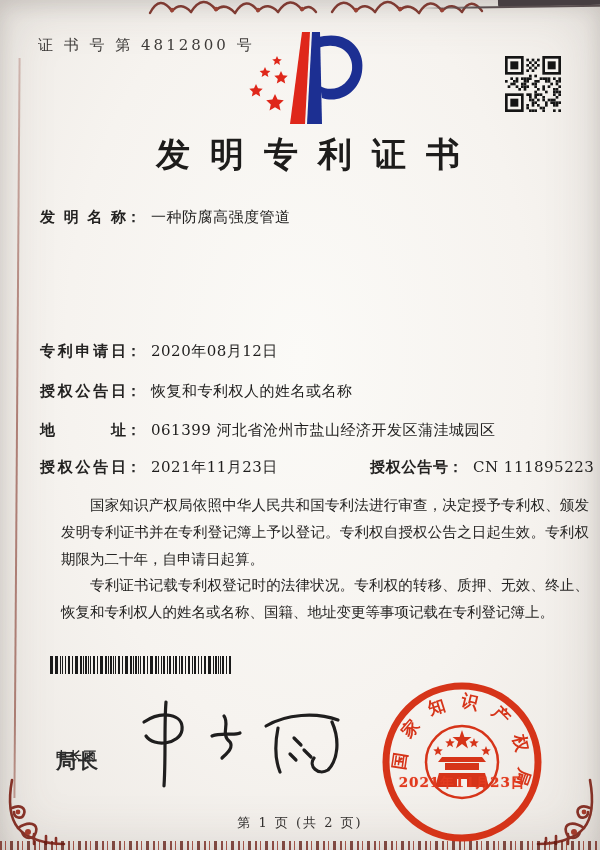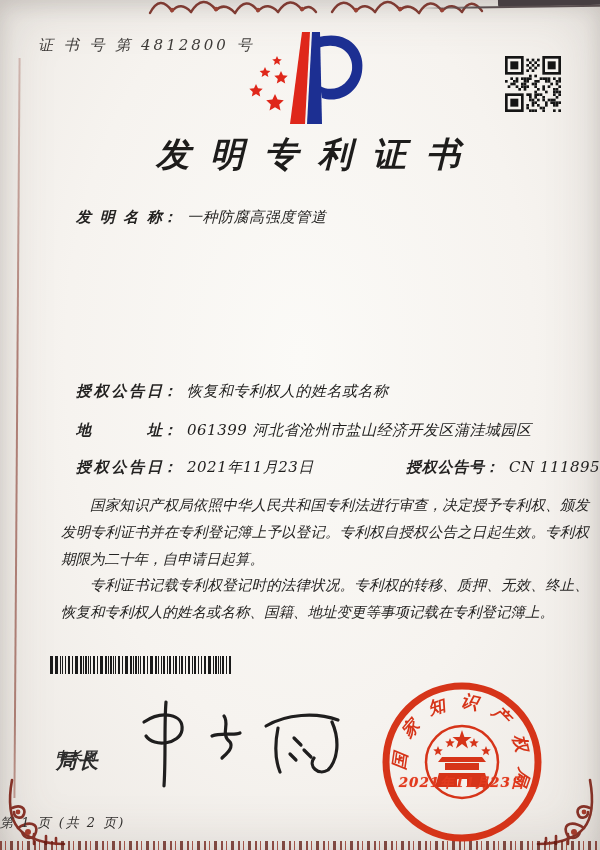--- a/index.html
+++ b/index.html
@@ -3,21 +3,20 @@
 <meta charset="utf-8">
 <style>
   html,body{margin:0;padding:0;background:#d8d4d0;}
   .page{
     position:relative;width:600px;height:850px;margin:0 auto;overflow:hidden;
     background:
       radial-gradient(ellipse at 50% 42%, #fbfaf7 0%, #f6f3ef 55%, #ecE8e3 100%);
     font-family:"DejaVu Serif","Liberation Serif",serif;
     color:#2b2b2b;
     box-shadow:inset 0 0 55px rgba(90,80,70,.18), inset 0 6px 18px rgba(60,50,45,.12);
-    font-style:italic;
   }
   
   .top-ornament{position:absolute;top:0;opacity:.85;}
   .top-right-bar{position:absolute;top:-3px;left:498px;width:110px;height:9px;
     background:#463e41;transform:rotate(-1.4deg);border-radius:2px;}
   .top-right-line{position:absolute;top:6px;left:420px;width:185px;height:2px;
     background:linear-gradient(90deg,rgba(70,60,62,0),#5a4f50 30%,#5a4f50);transform:rotate(-.8deg);}
   .left-line{position:absolute;left:16px;top:58px;width:2px;height:740px;
     background:linear-gradient(#b98f86,#7b2a1e 40%,#7b2a1e 90%,#9b5a4e);opacity:.55;transform:rotate(.4deg);}
   .corner{position:absolute;width:62px;height:74px;opacity:.9;}
@@ -28,21 +27,21 @@
       #6e1c12 0 2px, rgba(0,0,0,0) 2px 5px,
       #8d2718 5px 6px, rgba(0,0,0,0) 6px 10px,
       #5d170e 10px 13px, rgba(0,0,0,0) 13px 17px);}
   
   .cert-no{position:absolute;left:38px;top:36px;font-size:15px;letter-spacing:3px;color:#3d3a38;}
   .logo{position:absolute;left:232px;top:28px;width:136px;height:102px;}
   .qr{position:absolute;left:505px;top:56px;width:56px;height:56px;}
   .title{position:absolute;left:0;top:124px;width:100%;margin:8px;text-align:center;
     font-size:34px;font-weight:700;letter-spacing:20px;text-indent:20px;color:#1d1c1b;}
   
-  .row{position:absolute;left:40px;font-size:15px;white-space:nowrap;margin-left:36px;}
+  .row{position:absolute;left:40px;font-size:15px;white-space:nowrap;}
   .f-label{display:inline-block;width:86px;text-align:justify;text-align-last:justify;
     font-weight:600;color:#232221;vertical-align:top;}
   .f-colon{font-weight:600;margin-right:10px;}
   .f-value{color:#1f1e1d;font-weight:500;letter-spacing:.5px;}
   .r1{top:208px}.r2{top:253px}.r3{top:298px}.r4{top:342px}
   .r5{top:382px}.r6{top:421px}.r7{top:458px}
   .pair2{position:absolute;left:330px;top:0;}
   .pair2 .f-label{width:78px;}
   
   .body-text{position:absolute;left:40px;top:492px;width:528px;
@@ -53,21 +52,21 @@
   .sig-pos{position:absolute;left:56px;top:748px;font-size:20px;font-weight:600;letter-spacing:2px;}
   .sig-name{position:absolute;left:56px;top:748px;font-size:12px;font-weight:600;letter-spacing:2px;}
   .sig-hand{position:absolute;left:128px;top:692px;width:220px;height:100px;}
   
   .seal{position:absolute;left:372px;top:672px;width:180px;height:180px;}
   .seal svg{position:absolute;left:0;top:0;}
   .seal-date{position:absolute;left:8px;top:102px;width:164px;text-align:center;
     font-size:13.5px;color:#e23a1e;letter-spacing:1px;font-weight:600;
     text-shadow:0 0 1px rgba(226,58,30,.6);}
   
-  .footer{position:absolute;left:0;top:814px;width:100%;
+  .footer{position:absolute;left:0;top:814px;width:100%;text-align:center;
     font-size:13px;letter-spacing:2px;color:#33312f;}
 </style>
 </head>
 <body>
 
 <div class="page">
 
   <svg class="top-ornament" style="left:148px" width="170" height="15" viewBox="0 0 170 15">
     <g stroke="#6e1f16" stroke-width="2.4" fill="none" stroke-linecap="round">
       <path d="M2 13 Q 12 -6 24 11 Q 33 1 43 12"></path>
@@ -260,20 +259,23 @@
       <rect x="14" y="20" width="1" height="1" fill="#151515"></rect>
       <rect x="18" y="20" width="1" height="1" fill="#151515"></rect>
       <rect x="20" y="20" width="1" height="1" fill="#151515"></rect>
     </svg>
 
   <h1 class="title">发明专利证书</h1>
 
   <div class="row r1">
     <span class="f-label">发明名称</span><span class="f-colon">：</span><span class="f-value">一种防腐高强度管道</span>
   </div>
+  <div class="row r4">
+    <span class="f-label">专利申请日</span><span class="f-colon">：</span><span class="f-value">2020年08月12日</span>
+  </div>
   <div class="row r5">
     <span class="f-label">授权公告日</span><span class="f-colon">：</span><span class="f-value">恢复和专利权人的姓名或名称</span>
   </div>
   <div class="row r6">
     <span class="f-label">地址</span><span class="f-colon">：</span><span class="f-value">061399 河北省沧州市盐山经济开发区蒲洼城园区</span>
   </div>
   <div class="row r7">
     <span class="f-label">授权公告日</span><span class="f-colon">：</span><span class="f-value">2021年11月23日</span>
     <span class="pair2">
       <span class="f-label">授权公告号</span><span class="f-colon">：</span><span class="f-value">CN 111895223 B</span>

